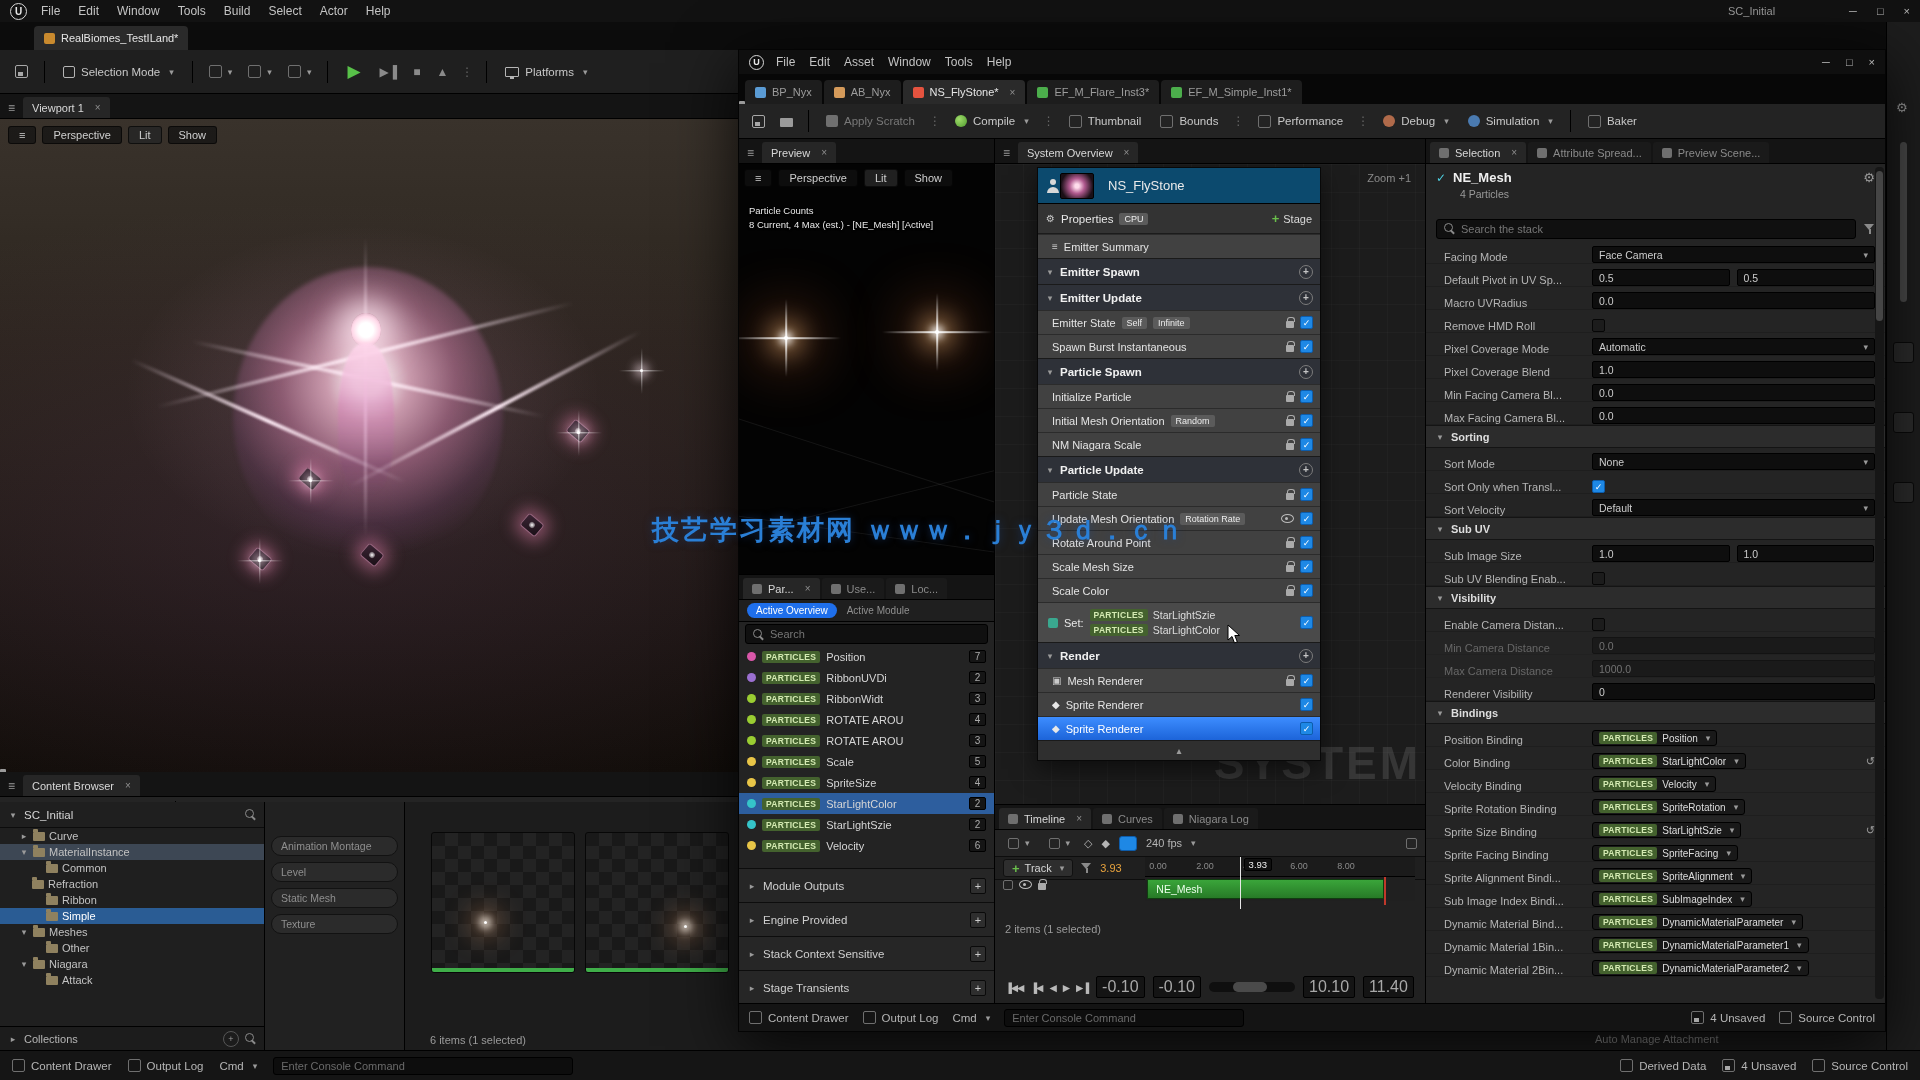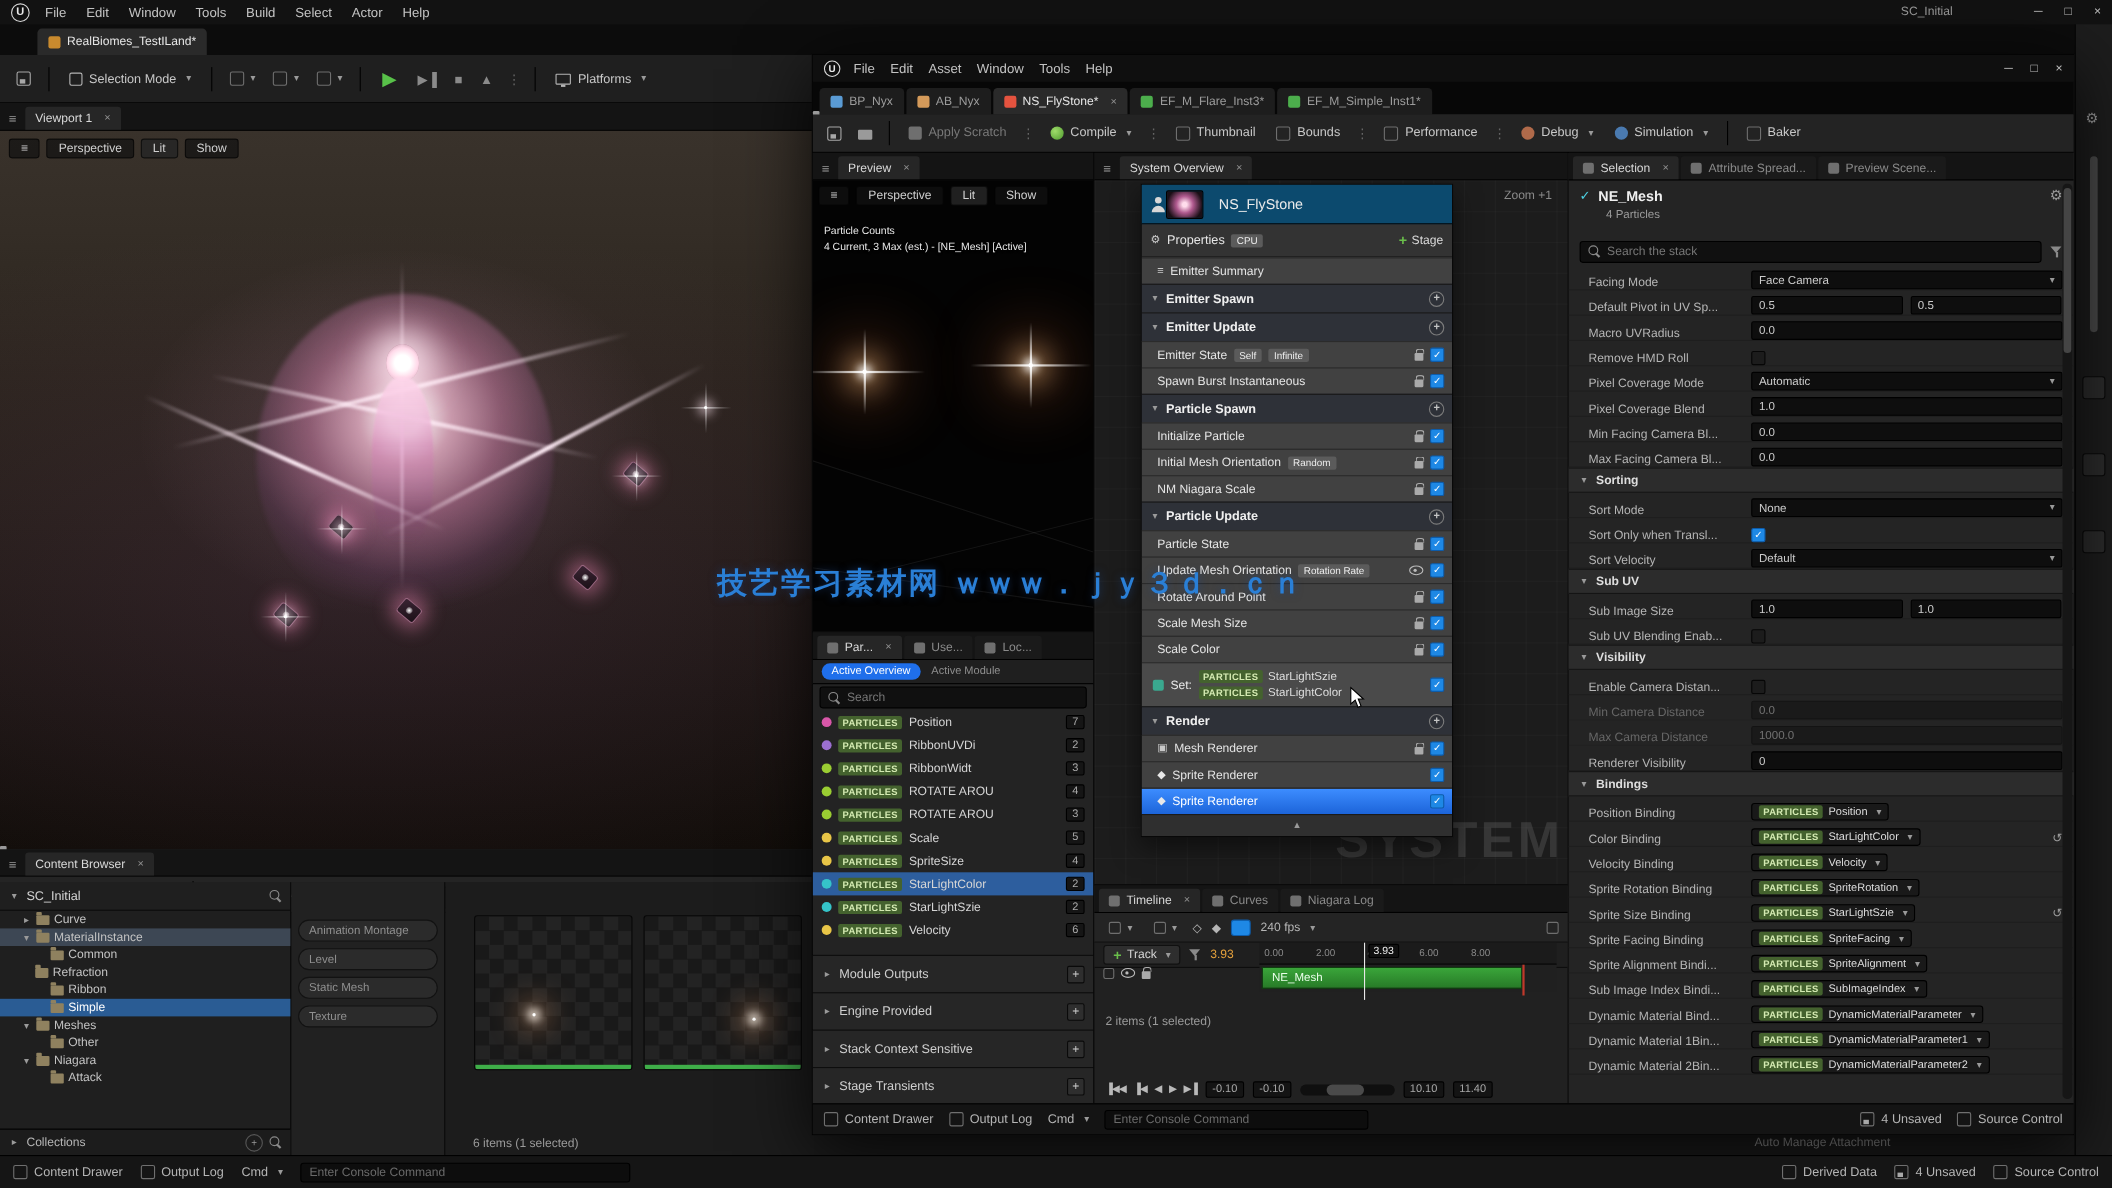--- a/index.html
+++ b/index.html
@@ -216,21 +216,21 @@
 .tick{position:absolute;top:4px;color:#8a8a8a;font-size:9px;transform:translateX(2px)}
 .track-area{position:absolute;left:0;right:0;top:20px;height:24px;background:#202020}
 .green-bar{position:absolute;top:2px;height:20px;background:linear-gradient(180deg,#3aa53a,#277a27);border:1px solid #0f3d0f;color:#eaffea;font-size:10.5px;display:flex;align-items:center;padding:0 8px;white-space:nowrap;overflow:hidden}
 .ph-line{position:absolute;top:0;bottom:-4px;width:1.5px;background:#e8e8e8;z-index:3}
 .end-line{position:absolute;top:0;bottom:-4px;width:2px;background:#c0392b;z-index:2}
 .ph-label{position:absolute;top:1px;transform:translateX(4px);background:#101010;border:1px solid #000;color:#f0f0f0;font-size:9.5px;padding:0 4px;border-radius:2px;z-index:4}
 .tl-left-icons{position:absolute;left:8px;top:75px;display:flex;gap:6px;color:#8a8a8a;font-size:10px}
 .tl-items{position:absolute;left:10px;top:118px;color:#9a9a9a;font-size:11px}
 .tl-transport{position:absolute;left:0;right:0;bottom:5px;display:flex;align-items:center;gap:8px;padding:0 10px;color:#b5b5b5;font-size:10px}
 .tbtn2{font-size:9.5px;color:#b9b9b9;letter-spacing:-1px}
-.rangebox{background:#141414;border:1px solid #000;border-radius:2px;padding:1px 5px;color:#a8a8a8;font-size:10px}
+.rangebox{background:#141414;border:1px solid #000;border-radius:2px;padding:1px 5px;color:#a8a8a8;font-size:16px}
 .hscroll{width:86px;height:10px;background:#0f0f0f;border-radius:5px;position:relative}
 .hthumb{position:absolute;left:28%;width:40%;height:100%;background:#4a4a4a;border-radius:5px}
 
 
 .det-head{height:52px;padding:6px 10px 0 10px}
 .det-title-row{display:flex;align-items:center;gap:7px}
 .hdr-check{color:#4dd0e1;font-size:12px;font-weight:bold}
 .det-title{color:#f0f0f0;font-size:13px;font-weight:bold}
 .det-sub{color:#9a9a9a;font-size:10.5px;margin:3px 0 0 24px}
 .det-search{height:25px;display:flex;align-items:center;gap:8px;padding:0 10px}
@@ -636,21 +636,21 @@
             <span class="flare" style="left:45px;top:172px"></span>
             <span class="flare" style="left:196px;top:166px"></span>
             <div class="vp-overlay" style="top:5px;left:5px">
               <span class="vbtn">≡</span>
               <span class="vbtn">Perspective</span>
               <span class="vbtn lit">Lit</span>
               <span class="vbtn">Show</span>
             </div>
             <div class="pv-counts">
               <div>Particle Counts</div>
-              <div>4 Current, 3 Max (est.) - [NE_Mesh] [Active]</div>
+              <div>8 Current, 4 Max (est.) - [NE_Mesh] [Active]</div>
             </div>
           </div>
         </div>
         <div class="n-params">
           <div class="ptabbar" id="param-tabs">
               <div class="ptab">
                 <span class="ticon"></span>
                 <span>Par...</span>
                 <span class="tclose">×</span>
               </div>

